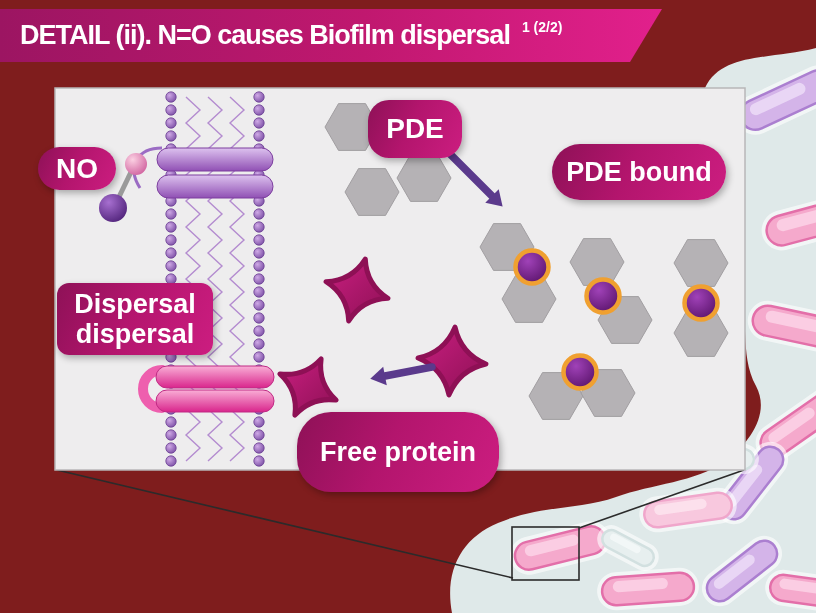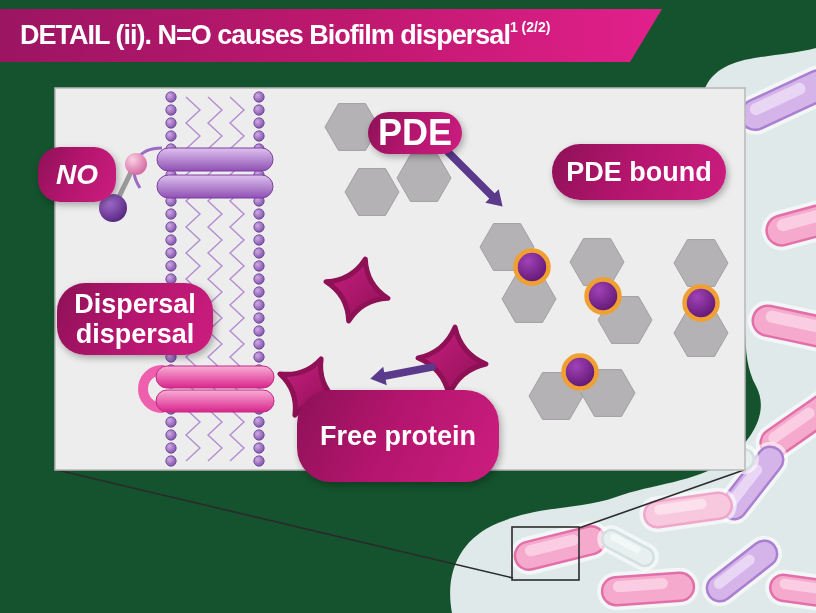--- a/index.html
+++ b/index.html
@@ -1,39 +1,39 @@
 <!DOCTYPE html>
 <html><head>
 <meta charset="utf-8">
 <style>
   html,body{margin:0;padding:0;background:#fff;}
   .stage{
-    position:relative;width:816px;height:613px;overflow:hidden;background:#14532d;
+    position:relative;width:816px;height:613px;overflow:hidden;background:#7f1d1d;
     font-family:"Liberation Sans",sans-serif;
   }
   .stage svg{position:absolute;left:0;top:0;}
   .banner{
     position:absolute;left:0;top:9px;width:662px;height:53px;
     background:linear-gradient(90deg,#9c1562 0%,#c0186f 55%,#e2208c 100%);
     clip-path:polygon(0 0,100% 0,calc(100% - 32px) 100%,0 100%);
     display:flex;align-items:center;padding-left:20px;box-sizing:border-box;color:#fff;
   }
   .banner .t{font-size:27px;font-weight:700;letter-spacing:-1px;white-space:nowrap;}
-  .banner .sup{font-size:14px;font-weight:700;margin-left:0;transform:translateY(-9px);text-align:center;}
+  .banner .sup{font-size:14px;font-weight:700;margin-left:12px;transform:translateY(-9px);text-align:center;}
   .pill{
     position:absolute;display:flex;flex-direction:column;align-items:center;justify-content:center;
     color:#fff;font-weight:700;text-align:center;line-height:1.12;
     background:linear-gradient(115deg,#8e1157 0%,#b3156d 45%,#cc1d80 100%);
     box-shadow:2px 3px 7px rgba(0,0,0,.3);white-space:nowrap;
   }
-  #pill-no{left:38px;top:147px;width:78px;height:55px;border-radius:22px;font-size:28px;font-style:italic;}
-  #pill-pde{left:368px;top:112px;width:94px;height:42px;border-radius:21px;font-size:36px;}
+  #pill-no{left:38px;top:147px;width:78px;height:43px;border-radius:22px;font-size:28px;}
+  #pill-pde{left:368px;top:100px;width:94px;height:58px;border-radius:21px;font-size:28px;}
   #pill-bound{left:552px;top:144px;width:174px;height:56px;border-radius:30px;font-size:27px;}
-  #pill-dispersal{left:57px;top:283px;width:156px;height:72px;border-radius:28px;font-size:27px;}
-  #pill-free{left:297px;top:390px;width:202px;height:92px;border-radius:34px;font-size:27px;}
+  #pill-dispersal{left:57px;top:283px;width:156px;height:72px;border-radius:12px;font-size:27px;}
+  #pill-free{left:297px;top:412px;width:202px;height:80px;border-radius:34px;font-size:27px;}
 </style>
 </head>
 <body>
 
 <div class="stage">
 
   <svg width="816" height="613" viewBox="0 0 816 613">
     <defs>
       <radialGradient id="gBead" cx="35%" cy="35%" r="75%">
         <stop offset="0%" stop-color="#cfa9e6"></stop>

